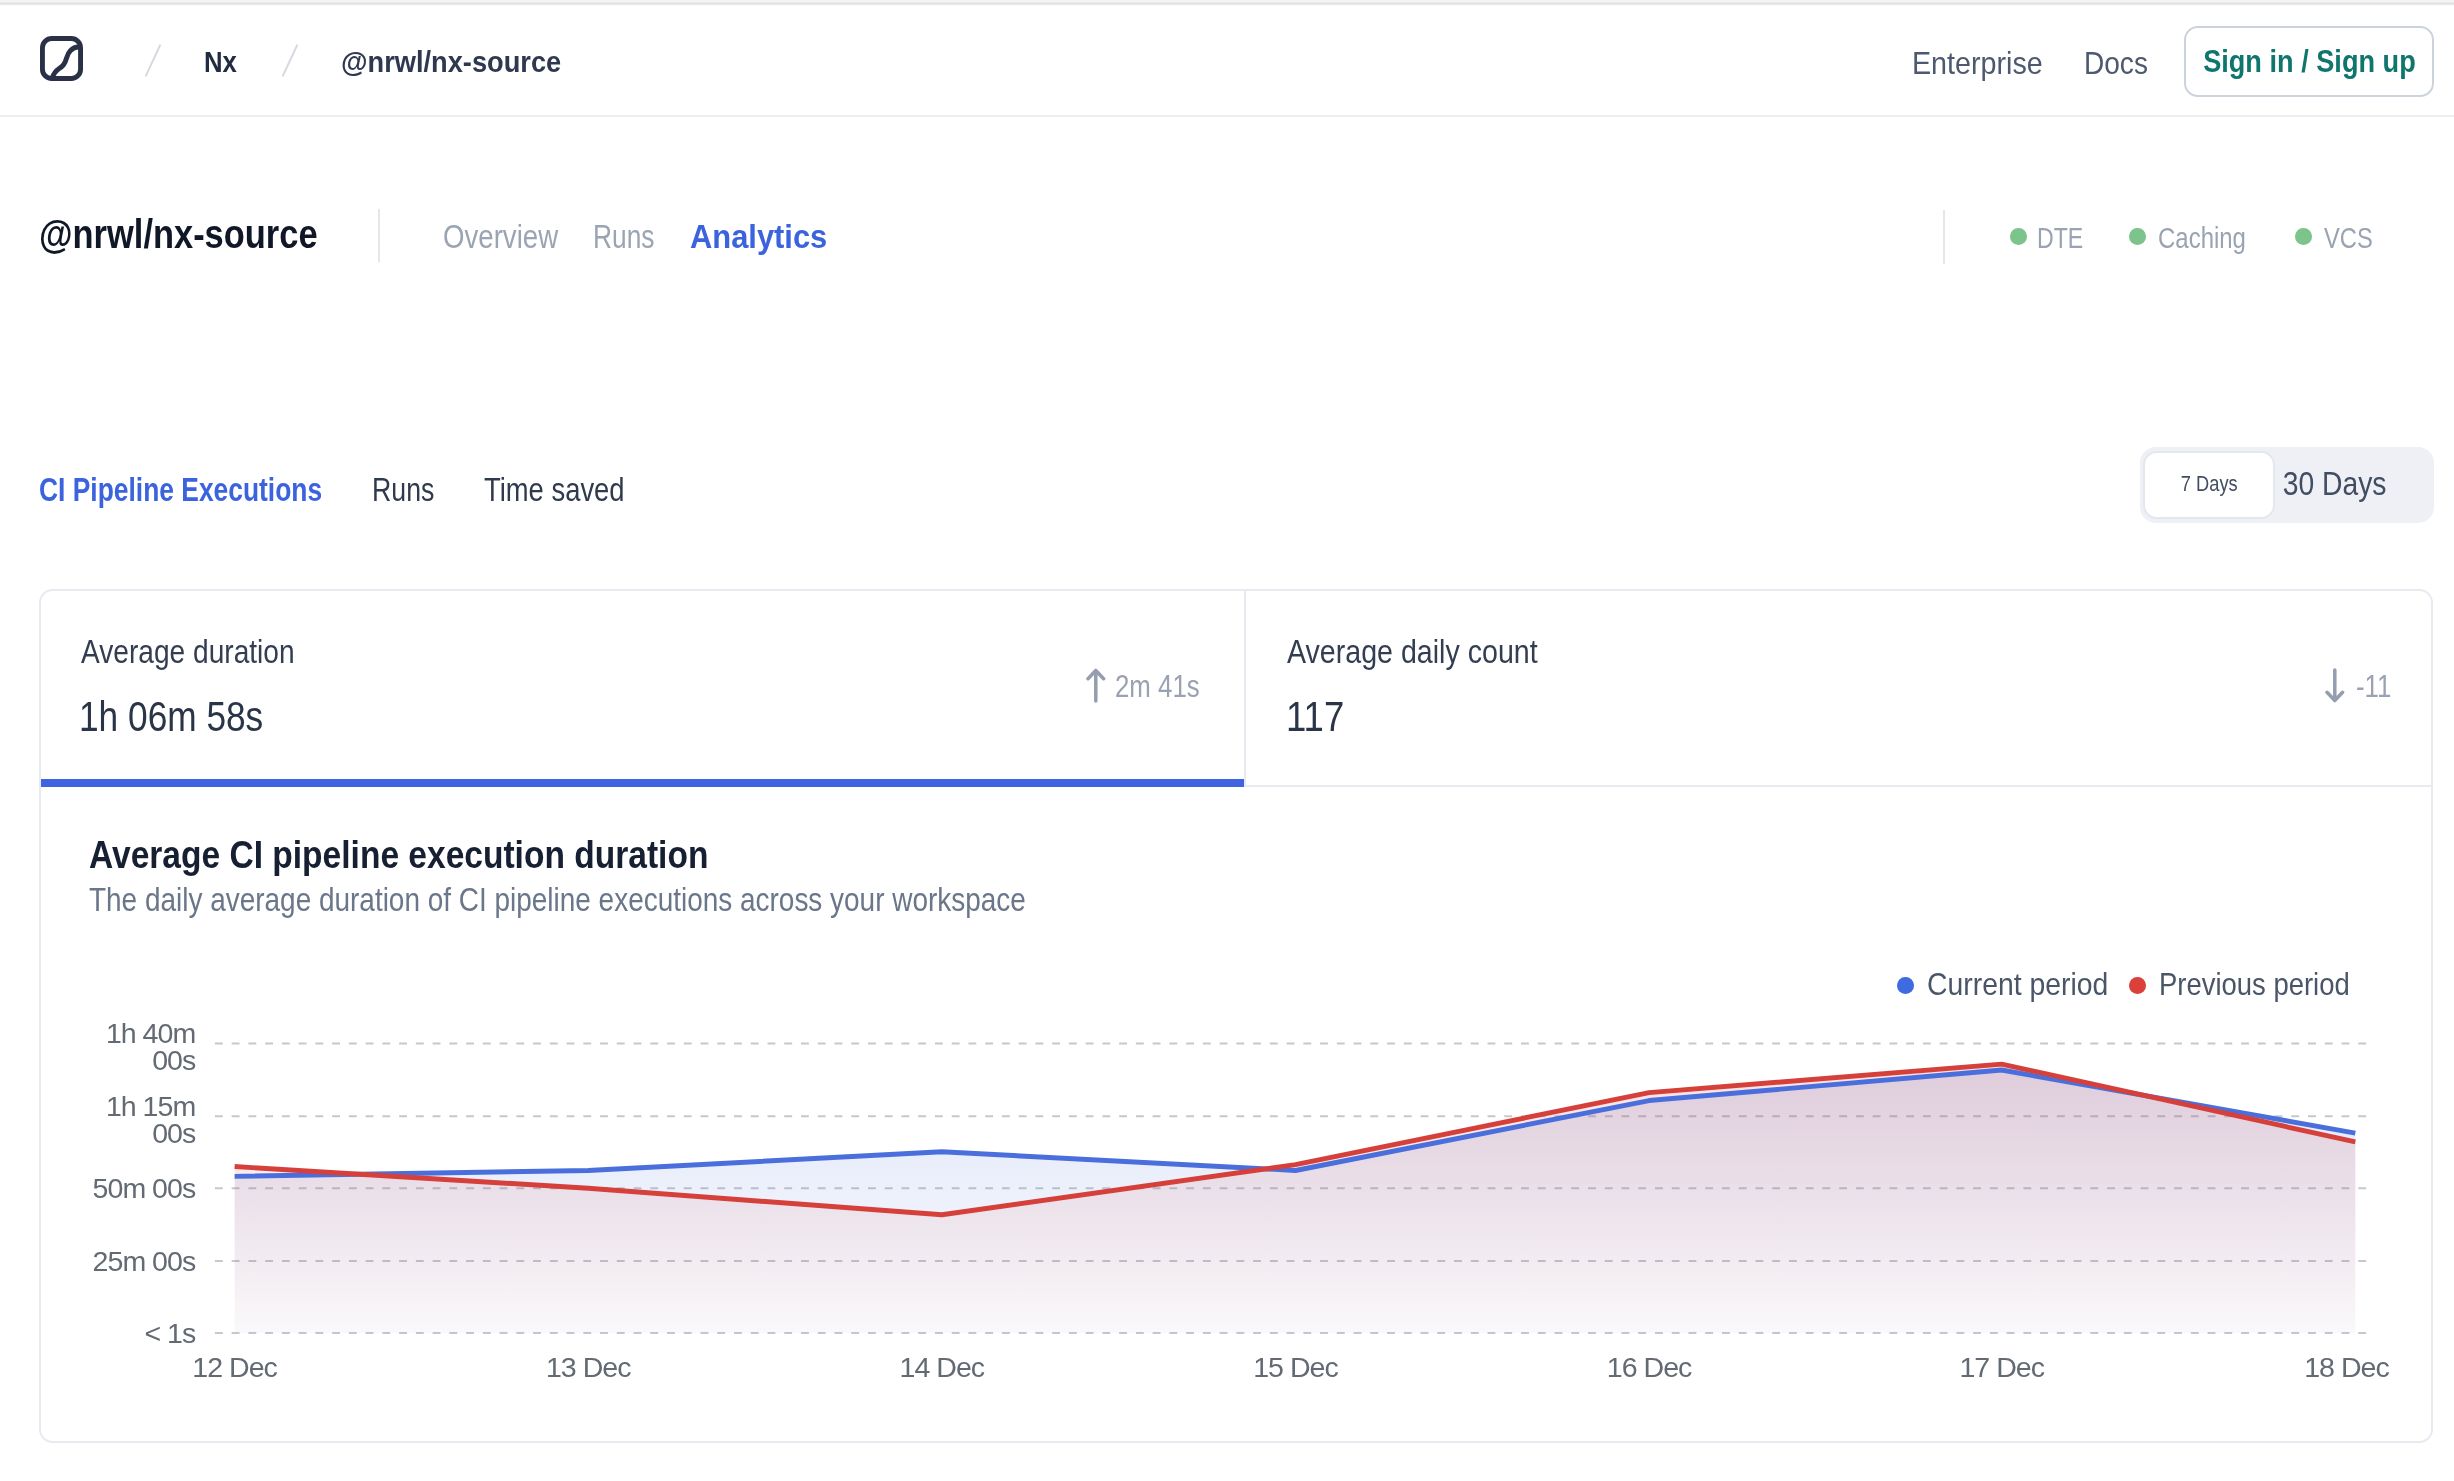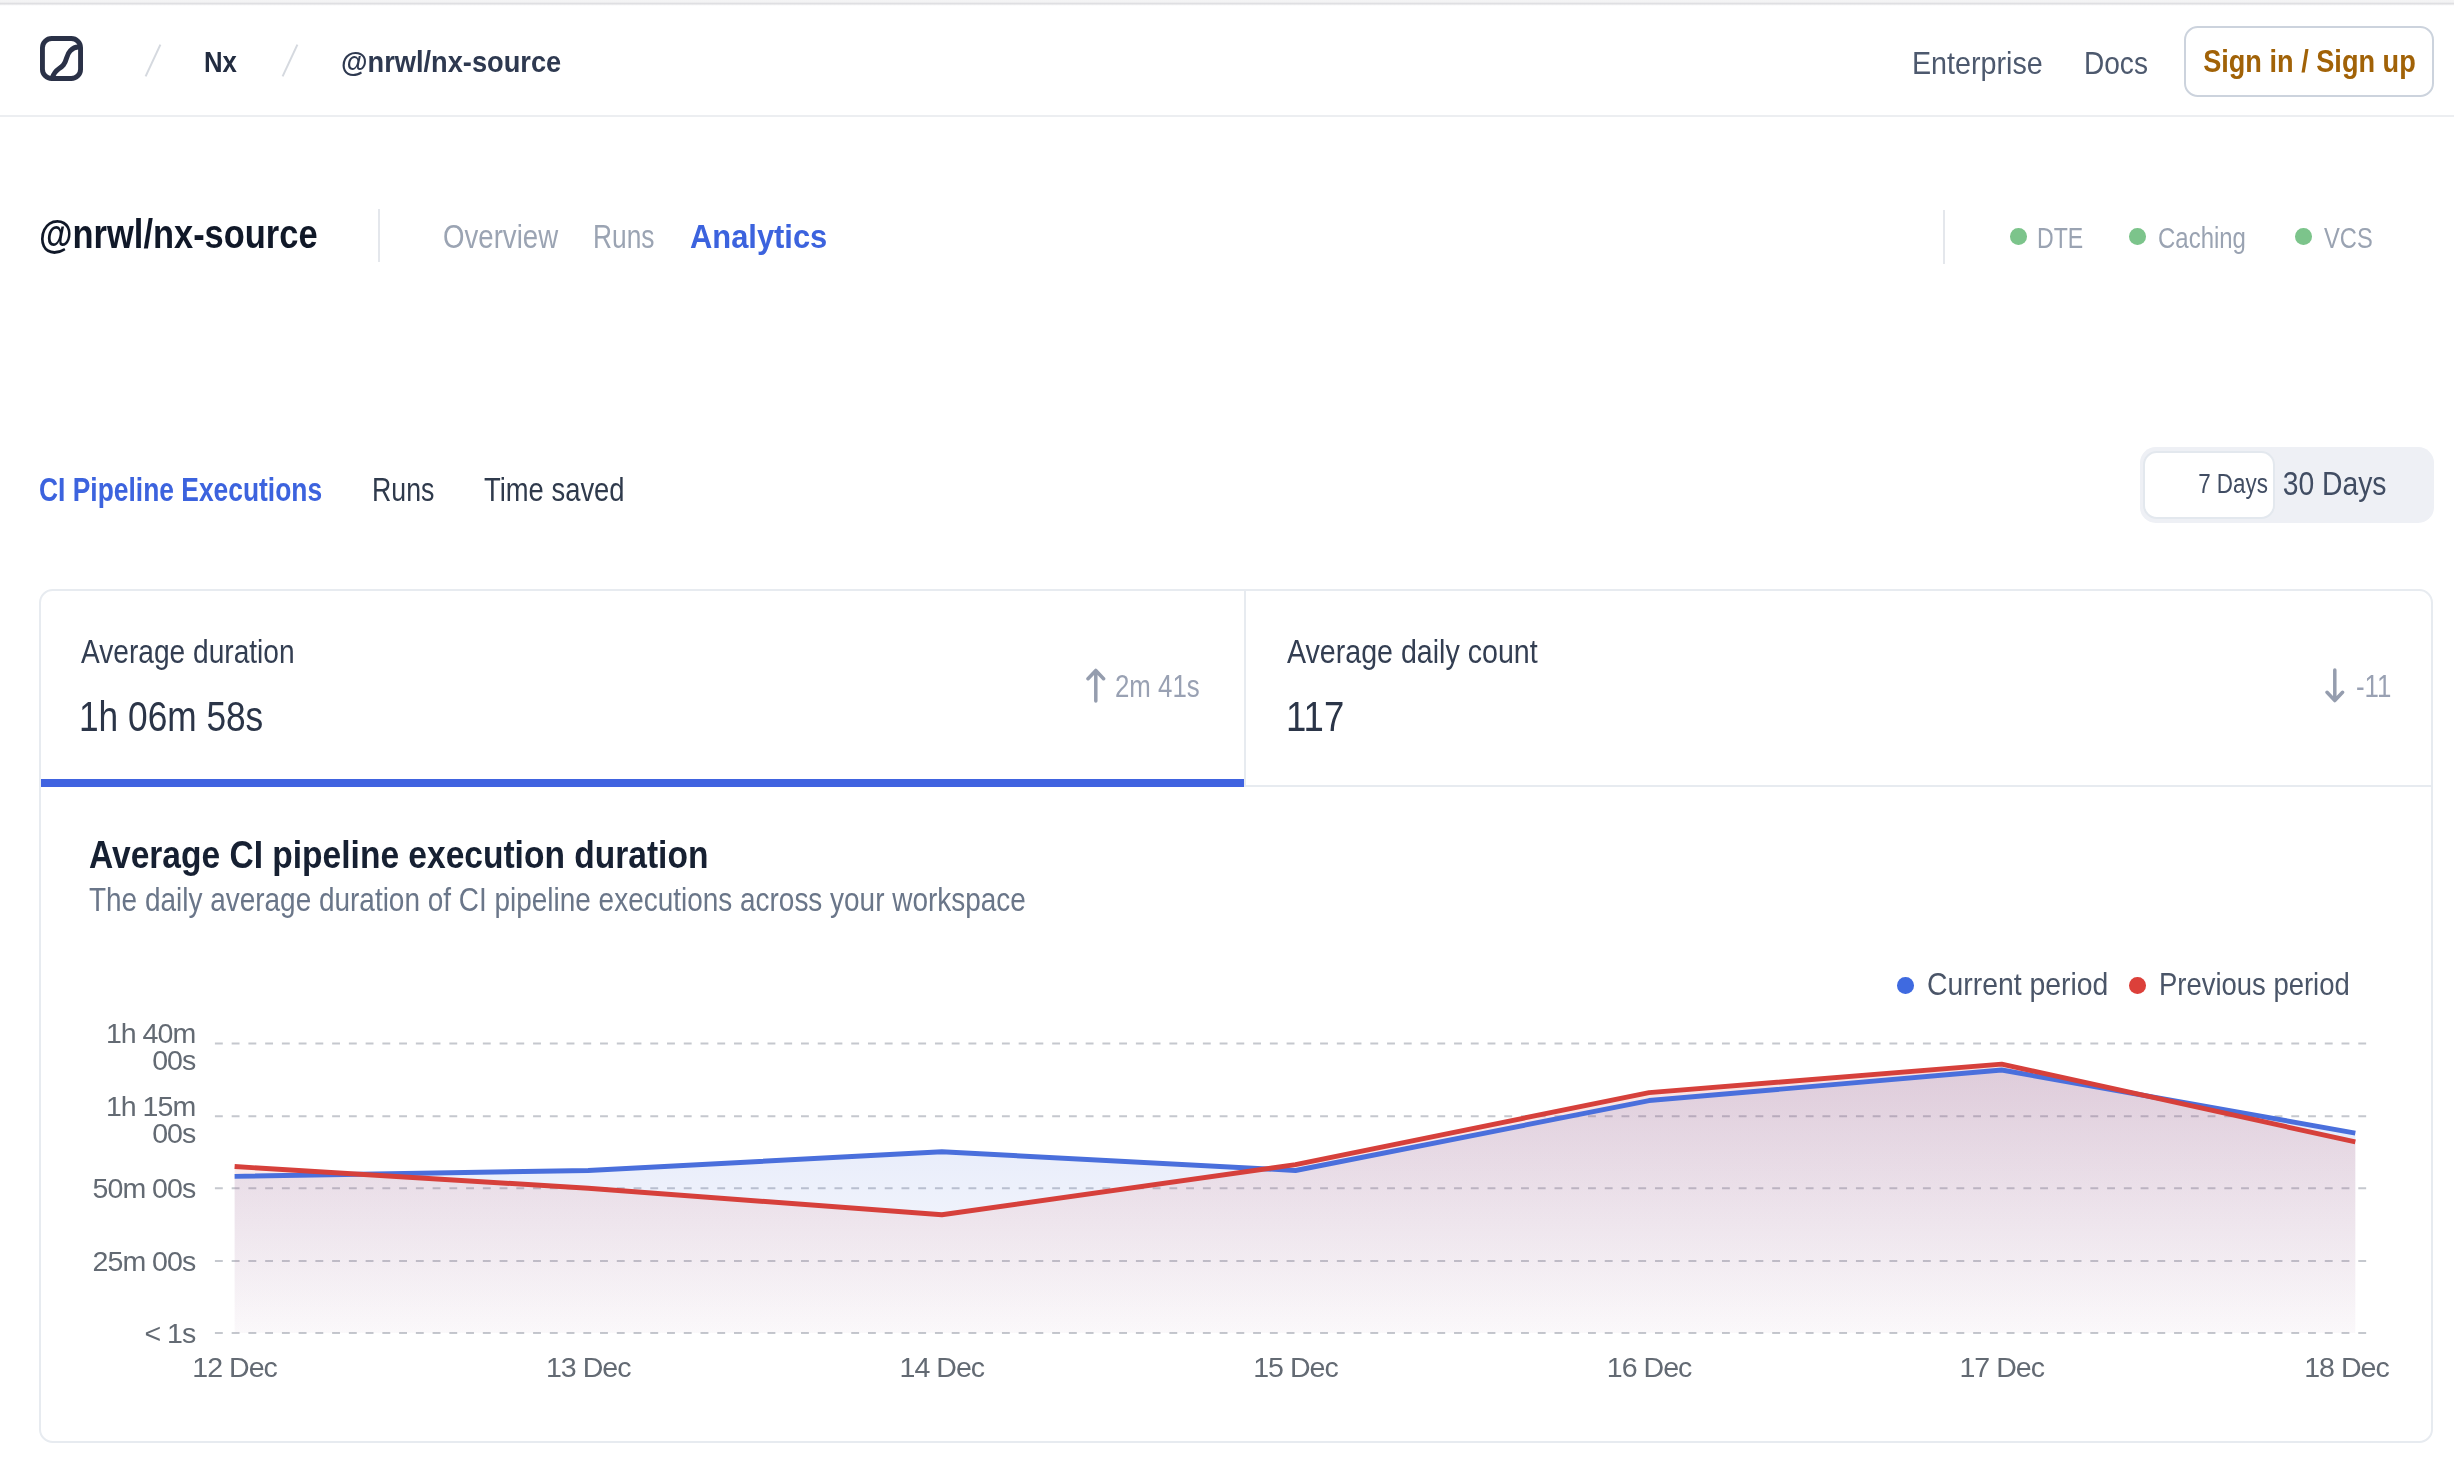--- a/index.html
+++ b/index.html
@@ -24,21 +24,21 @@
 </div>
 <div class="abs" style="left:282px;top:43px;width:15.8px;height:32.5px;">
   <div style="width:2px;height:35px;background:#d5d9df;transform:rotate(25deg);transform-origin:50% 50%;margin-left:6.9px;"></div>
 </div>
 
 <div class="abs" style="left:204px;top:45px;font-size:29.6px;font-weight:700;color:#222c40;transform:scaleX(0.87);transform-origin:0 50%;">Nx</div>
 <div class="abs" style="left:341px;top:45px;font-size:29.6px;font-weight:600;color:#2e3950;transform:scaleX(0.92);transform-origin:0 50%;">@nrwl/nx-source</div>
 
 <div class="abs" style="left:1912px;top:46px;font-size:30.5px;font-weight:400;color:#4d596e;transform:scaleX(0.94);transform-origin:0 50%;">Enterprise</div>
 <div class="abs" style="left:2084px;top:46px;font-size:30.5px;font-weight:400;color:#4d596e;transform:scaleX(0.92);transform-origin:0 50%;">Docs</div>
-<div class="abs" style="left:2184px;top:25.6px;width:250px;height:71px;border:2px solid #ccd3dd;border-radius:13.8px;background:#fff;text-align:center;line-height:67px;font-size:30.5px;font-weight:600;color:#a16207;"><span style="display:inline-block;transform:scaleX(0.89);transform-origin:50% 50%;">Sign in / Sign up</span></div>
+<div class="abs" style="left:2184px;top:25.6px;width:250px;height:71px;border:2px solid #ccd3dd;border-radius:13.8px;background:#fff;text-align:center;line-height:67px;font-size:30.5px;font-weight:600;color:#0f766e;"><span style="display:inline-block;transform:scaleX(0.89);transform-origin:50% 50%;">Sign in / Sign up</span></div>
 
 <div class="abs" style="left:39px;top:211px;font-size:41px;font-weight:700;color:#101828;transform:scaleX(0.84);transform-origin:0 50%;">@nrwl/nx-source</div>
 <div class="abs" style="left:378px;top:209px;width:2px;height:53px;background:#e4e7ec;"></div>
 <div class="abs" style="left:443px;top:219px;font-size:32.5px;color:#9ba4b3;transform:scaleX(0.85);transform-origin:0 50%;">Overview</div>
 <div class="abs" style="left:593px;top:219px;font-size:32.5px;color:#9ba4b3;transform:scaleX(0.81);transform-origin:0 50%;">Runs</div>
 <div class="abs" style="left:690px;top:219px;font-size:32.5px;font-weight:700;color:#3c63de;transform:scaleX(0.95);transform-origin:0 50%;">Analytics</div>
 
 <div class="abs" style="left:1943px;top:210px;width:2px;height:54px;background:#e4e7ec;"></div>
 <div class="abs" style="left:2010px;top:228px;width:16.7px;height:16.7px;border-radius:50%;background:#7cc48b;"></div>
 <div class="abs" style="left:2037px;top:221px;font-size:29.6px;color:#9aa3b2;transform:scaleX(0.78);transform-origin:0 50%;">DTE</div>
@@ -46,21 +46,21 @@
 <div class="abs" style="left:2158px;top:221px;font-size:29.6px;color:#9aa3b2;transform:scaleX(0.81);transform-origin:0 50%;">Caching</div>
 <div class="abs" style="left:2295px;top:228px;width:16.7px;height:16.7px;border-radius:50%;background:#7cc48b;"></div>
 <div class="abs" style="left:2324px;top:221px;font-size:29.6px;color:#9aa3b2;transform:scaleX(0.8);transform-origin:0 50%;">VCS</div>
 
 <div class="abs" style="left:39px;top:471px;font-size:33px;font-weight:700;color:#3c63de;transform:scaleX(0.8);transform-origin:0 50%;">CI Pipeline Executions</div>
 <div class="abs" style="left:372px;top:471px;font-size:33px;font-weight:400;color:#2f3a4c;transform:scaleX(0.81);transform-origin:0 50%;">Runs</div>
 <div class="abs" style="left:484px;top:471px;font-size:33px;font-weight:400;color:#2f3a4c;transform:scaleX(0.83);transform-origin:0 50%;">Time saved</div>
 
 <div class="abs" style="left:2140px;top:447px;width:294px;height:76px;background:#eef0f5;border-radius:15.8px;"></div>
 <div class="abs" style="left:2143px;top:451px;width:132px;height:68px;background:#ffffff;border:2px solid #e3e8ee;border-radius:13.8px;"></div>
-<div class="abs" style="left:2143px;top:451px;width:132px;height:68px;text-align:right;line-height:66px;font-size:27px;font-weight:500;color:#414d63;"><span style="display:inline-block;transform:scaleX(0.83);transform-origin:50% 50%;">7 Days</span></div>
+<div class="abs" style="left:2143px;top:451px;width:132px;height:68px;text-align:center;line-height:66px;font-size:22px;font-weight:500;color:#414d63;"><span style="display:inline-block;transform:scaleX(0.83);transform-origin:50% 50%;">7 Days</span></div>
 <div class="abs" style="left:2275px;top:451px;width:159px;height:68px;line-height:66px;font-size:32.5px;font-weight:500;color:#414d63;"><span style="display:inline-block;transform:scaleX(0.87);transform-origin:50% 50%;">30 Days</span></div>
 
 <div class="abs" style="left:39px;top:589px;width:2394px;height:854px;border:2px solid #e7ebf0;border-radius:13.8px;background:#fff;"></div>
 
 <div class="abs" style="left:41px;top:785px;width:2390px;height:2px;background:#e7ebf0;"></div>
 
 <div class="abs" style="left:1244px;top:591px;width:2px;height:194px;background:#e7ebf0;"></div>
 
 <div class="abs" style="left:41px;top:779px;width:1203px;height:7.9px;background:#4063e0;"></div>
 

